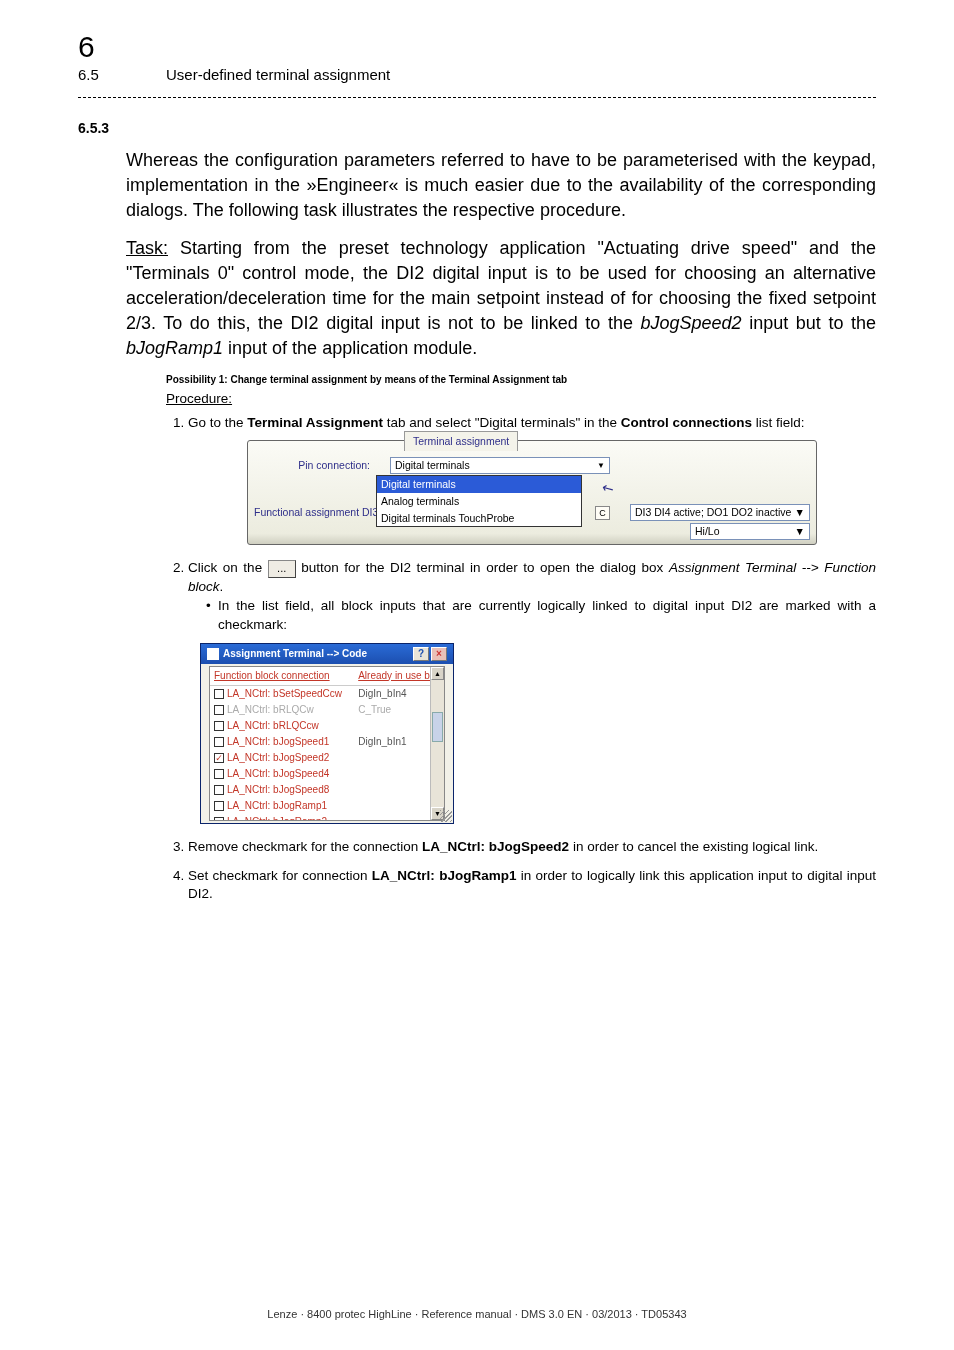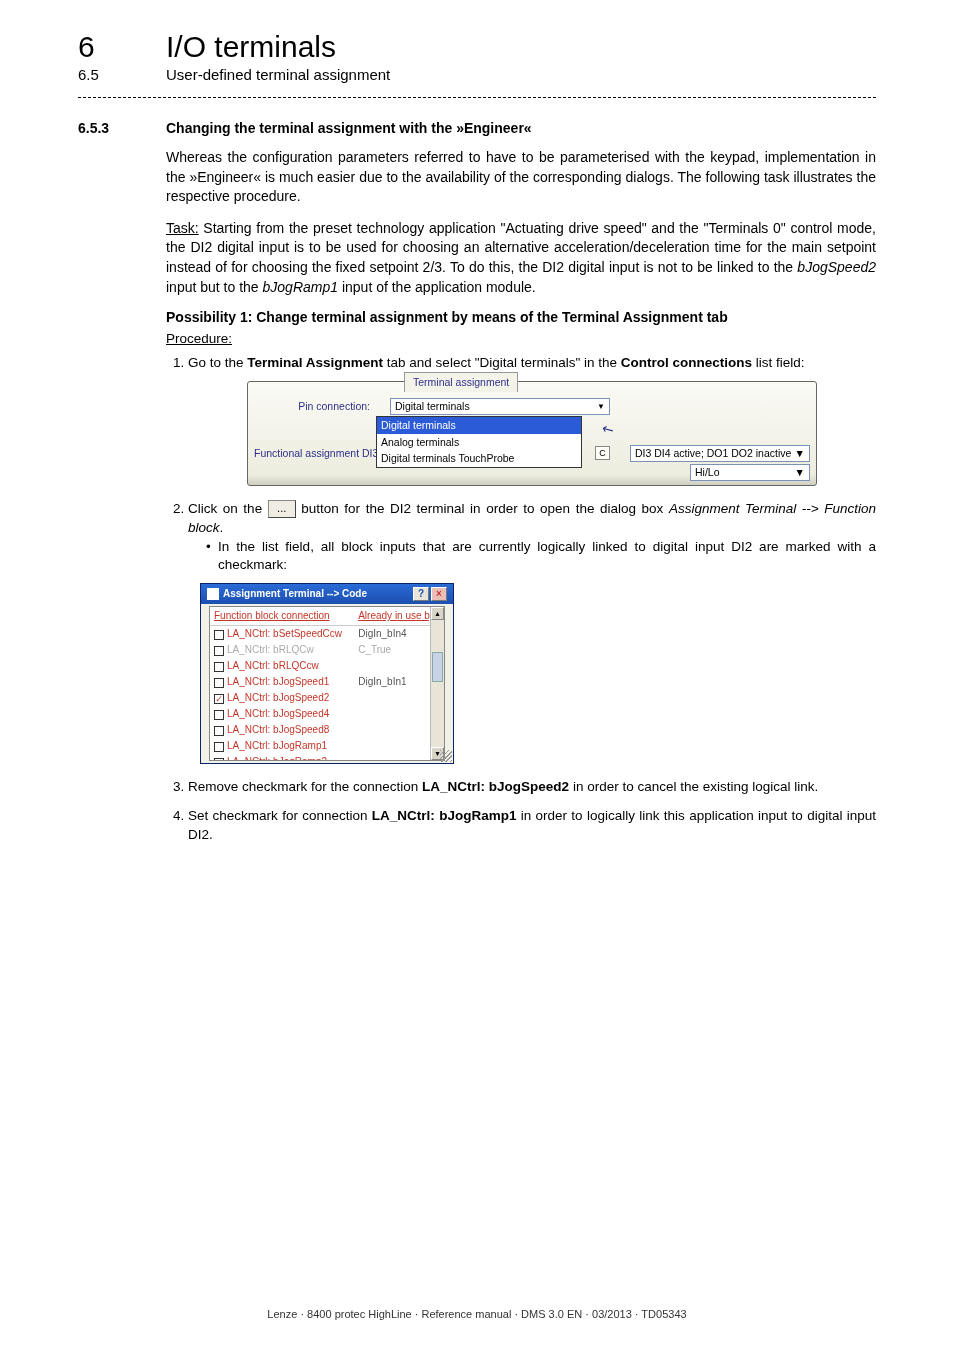--- a/index.html
+++ b/index.html
@@ -15,25 +15,25 @@
     .chapter-row { display: flex; align-items: baseline; margin-bottom: 2px; }
     .chapter-num { font-size: 30px; font-weight: 400; width: 88px; }
     .chapter-title { font-size: 30px; font-weight: 400; }
     .section-row { display: flex; align-items: center; margin-bottom: 12px; }
     .section-num { font-size: 15px; font-weight: 400; width: 88px; }
     .section-title { font-size: 15px; font-weight: 400; }
     .divider { border: none; border-top: 1.5px dashed #000; margin: 14px 0 22px 0; }
     .subsection-row { display: flex; align-items: baseline; margin-bottom: 12px; }
     .subsection-num { font-size: 14px; font-weight: 700; width: 88px; }
     .subsection-title { font-size: 14px; font-weight: 700; }
-    .body-text { font-size: 14px; line-height: 1.4; margin-left: 88px; margin-bottom: 12px; text-align: justify; }
+    .body-text { font-size: 18px; line-height: 1.4; margin-left: 48px; margin-bottom: 12px; text-align: justify; }
     .task-underline { text-decoration: underline; }
     .italic { font-style: italic; }
     .bold { font-weight: 700; }
-    .proc-heading { font-size: 14px; font-weight: 700; margin-left: 88px; margin-bottom: 6px; }
+    .proc-heading { font-size: 10px; font-weight: 700; margin-left: 88px; margin-bottom: 6px; }
     .proc-underline { font-size: 13.5px; text-decoration: underline; margin-left: 88px; margin-bottom: 8px; }
     ol.steps { margin-left: 88px; list-style: decimal; padding-left: 22px; font-size: 13.5px; line-height: 1.4; }
     ol.steps > li { margin-bottom: 10px; text-align: justify; }
     .sub-bullet { margin-left: 18px; list-style: none; font-size: 13.5px; line-height: 1.4; }
     .sub-bullet li { position: relative; padding-left: 12px; margin-bottom: 8px; text-align: justify; }
     .sub-bullet li:before { content: "•"; position: absolute; left: 0; }
     .small-btn {
       display: inline-block;
       width: 28px;
       height: 18px;
@@ -232,32 +232,30 @@
       justify-content: center;
       font-size: 11px;
       color: #333;
     }
   </style>
 </head>
 <body>
 
 <div class="chapter-row">
   <div class="chapter-num">6</div>
-  <div class="chapter-title">I/O terminals</div>
 </div>
 <div class="section-row">
   <div class="section-num">6.5</div>
   <div class="section-title">User-defined terminal assignment</div>
 </div>
 
 <hr class="divider">
 
 <div class="subsection-row">
   <div class="subsection-num">6.5.3</div>
-  <div class="subsection-title">Changing the terminal assignment with the »Engineer«</div>
 </div>
 
 <p class="body-text">Whereas the configuration parameters referred to have to be parameterised with the keypad, implementation in the »Engineer« is much easier due to the availability of the corresponding dialogs. The following task illustrates the respective procedure.</p>
 
 <p class="body-text">
   <span class="task-underline">Task:</span><span> Starting from the preset technology application "Actuating drive speed" and the "Terminals 0" control mode, the DI2 digital input is to be used for choosing an alternative acceleration/deceleration time for the main setpoint instead of for choosing the fixed setpoint 2/3. To do this, the DI2 digital input is not to be linked to the </span><span class="italic">bJogSpeed2</span><span> input but to the </span><span class="italic">bJogRamp1</span><span> input of the application module.</span>
 </p>
 
 <p class="proc-heading">Possibility 1: Change terminal assignment by means of the Terminal Assignment tab</p>
 <p class="proc-underline">Procedure:</p>

